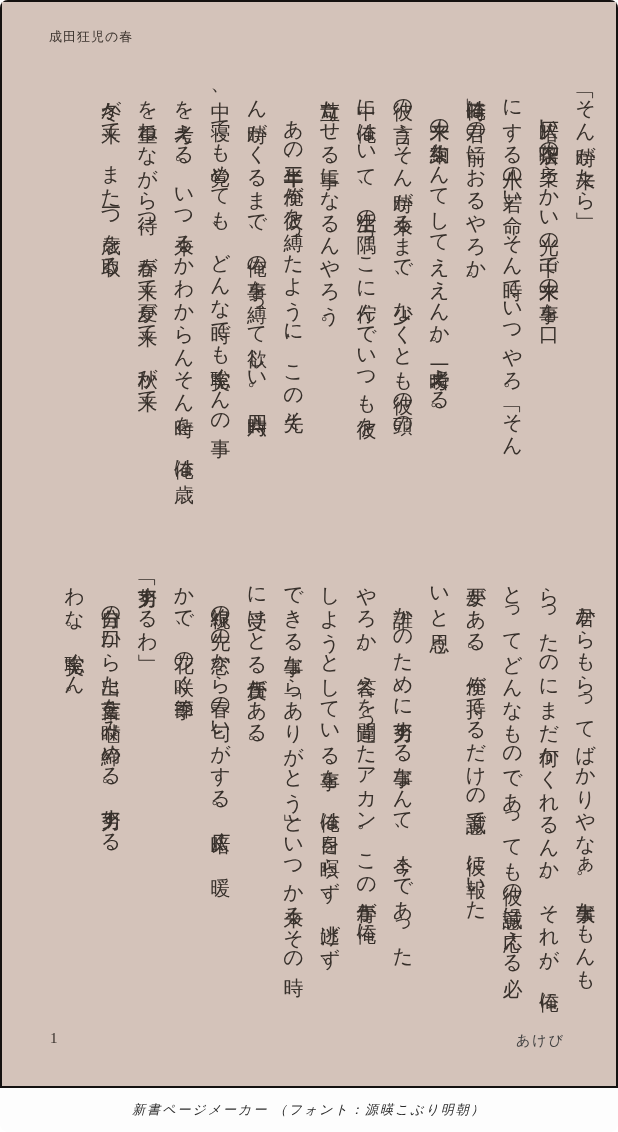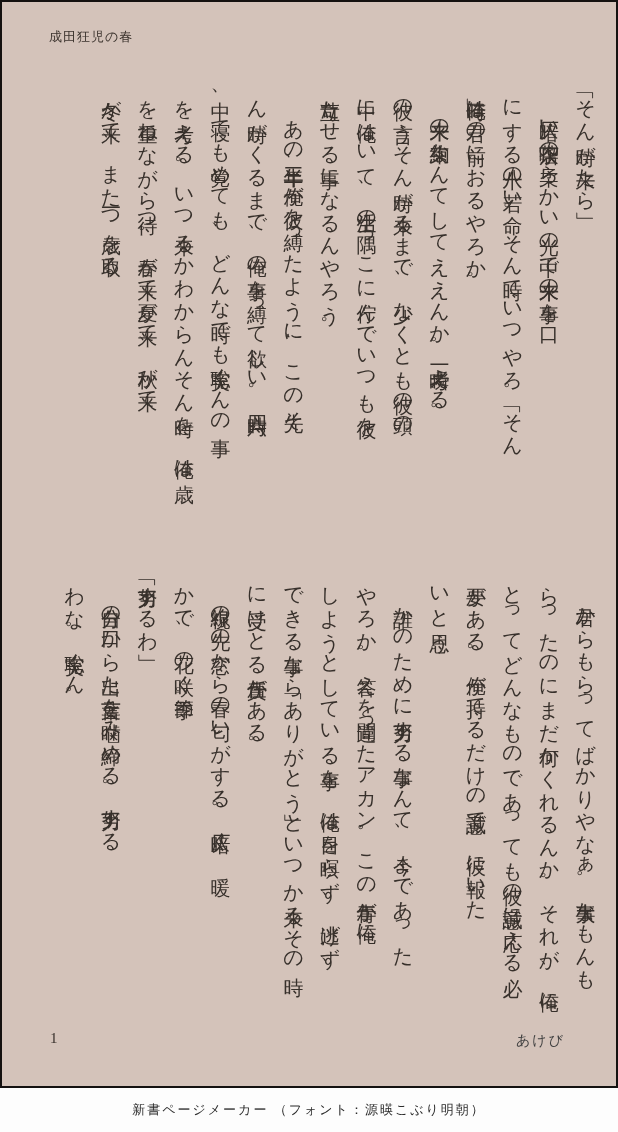--- a/index.html
+++ b/index.html
@@ -7,20 +7,21 @@
     padding: 0;
     background: #ffffff;
     font-family: "Liberation Serif", "DejaVu Serif", serif;
   }
   .screen {
     position: relative;
     width: 618px;
     height: 1132px;
     background: #ffffff;
     overflow: hidden;
+    border-radius: 8px;
   }
   .page {
     position: absolute;
     left: 0;
     top: 0;
     width: 614px;
     height: 1084px;
     background: #d4c3ba;
     border: 2px solid #141110;
     box-sizing: content-box;
@@ -65,20 +66,21 @@
   .footer {
     position: absolute;
     left: 0;
     top: 1088px;
     width: 618px;
     height: 44px;
     background: #fdfdfd;
     display: flex;
     align-items: center;
     justify-content: center;
+    font-style: italic;
   }
   .caption {
     font-size: 13px;
     letter-spacing: 2px;
     color: #2b2b2b;
     white-space: pre;
   }
 </style>
 </head>
 <body>

